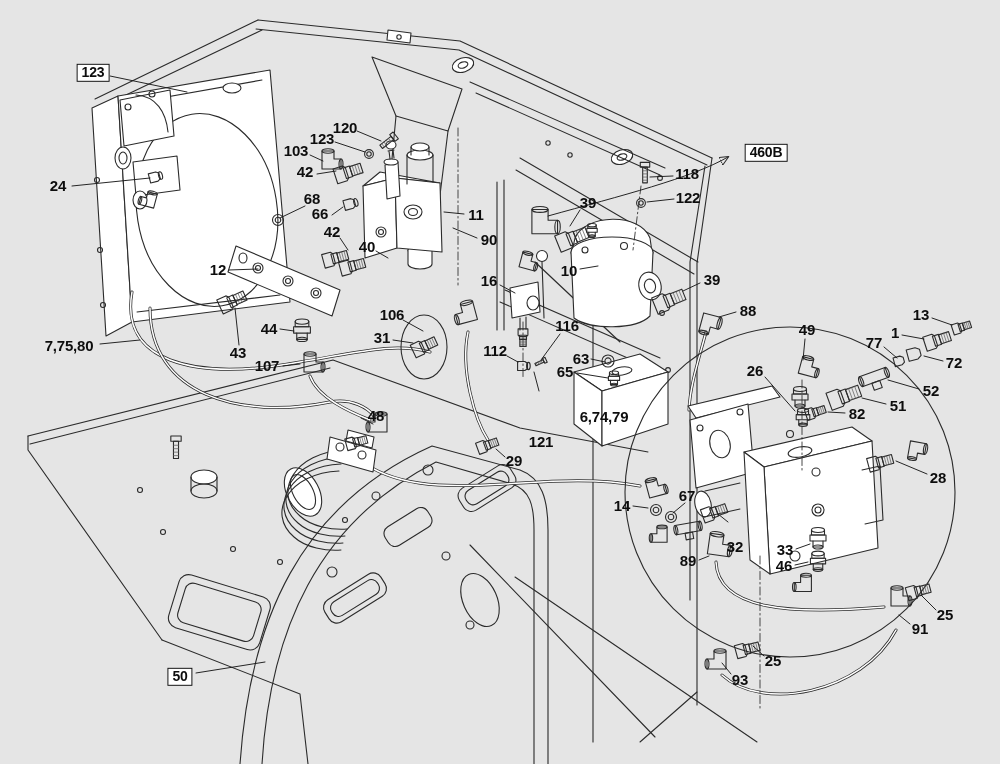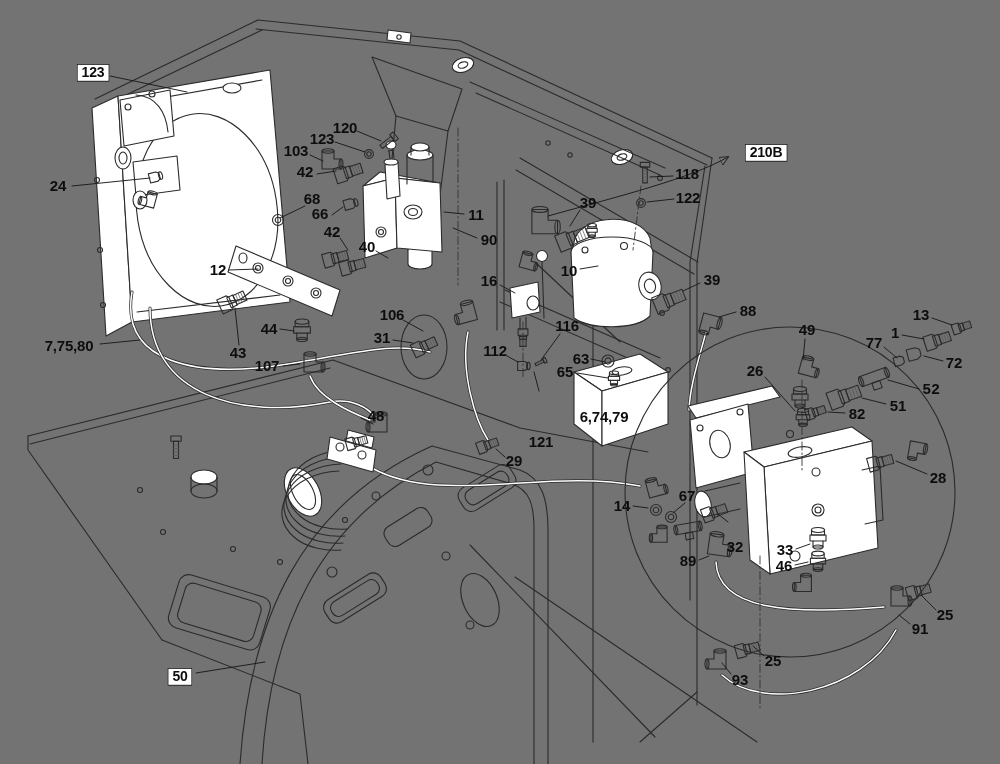--- a/index.html
+++ b/index.html
@@ -1,16 +1,16 @@
 <!DOCTYPE html>
 <html><head>
 <meta charset="utf-8">
 <style>
   html,body{margin:0;padding:0;background:#fff}
-  .stage{position:relative;width:1000px;height:764px;background:#737373;overflow:hidden;
+  .stage{position:relative;width:1000px;height:764px;background:#e5e5e5;overflow:hidden;
          font-family:"Liberation Sans",sans-serif}
   svg{position:absolute;left:0;top:0}
   svg *{vector-effect:non-scaling-stroke}
   .ln,path,line,ellipse,circle,rect,polygon{stroke:#2b2b2b;fill:none;stroke-width:1.1;
       stroke-linejoin:round;stroke-linecap:round}
   .f{fill:#fff}
   .thin{stroke-width:.7;stroke:#555}
   .ho{stroke-width:3;stroke:#2b2b2b;fill:none}
   .hi{stroke-width:1.5;stroke:#fff;fill:none}
   .cl{stroke-width:.9;stroke:#333;stroke-dasharray:8 3 1.5 3}
@@ -435,29 +435,29 @@
       <div class="part-label" style="left: 312px; top: 199px;">68</div>
       <div class="part-label" style="left: 320px; top: 214px;">66</div>
       <div class="part-label" style="left: 332px; top: 232px;">42</div>
       <div class="part-label" style="left: 367px; top: 247px;">40</div>
       <div class="part-label" style="left: 476px; top: 215px;">11</div>
       <div class="part-label" style="left: 489px; top: 240px;">90</div>
       <div class="part-label" style="left: 489px; top: 281px;">16</div>
       <div class="part-label" style="left: 588px; top: 203px;">39</div>
       <div class="part-label" style="left: 687px; top: 174px;">118</div>
       <div class="part-label" style="left: 688px; top: 198px;">122</div>
-      <div class="part-label boxed" style="left: 766px; top: 153px;">210B</div>
+      <div class="part-label boxed" style="left: 766px; top: 153px;">460B</div>
       <div class="part-label" style="left: 569px; top: 271px;">10</div>
       <div class="part-label" style="left: 712px; top: 280px;">39</div>
       <div class="part-label" style="left: 748px; top: 311px;">88</div>
       <div class="part-label" style="left: 921px; top: 315px;">13</div>
       <div class="part-label" style="left: 895px; top: 333px;">1</div>
       <div class="part-label" style="left: 874px; top: 343px;">77</div>
       <div class="part-label" style="left: 954px; top: 363px;">72</div>
-      <div class="part-label" style="left: 931px; top: 391px; font-family: Liberation Mono, monospace;">52</div>
+      <div class="part-label" style="left: 931px; top: 391px;">52</div>
       <div class="part-label" style="left: 898px; top: 406px;">51</div>
       <div class="part-label" style="left: 807px; top: 330px;">49</div>
       <div class="part-label" style="left: 755px; top: 371px;">26</div>
       <div class="part-label" style="left: 857px; top: 414px;">82</div>
       <div class="part-label" style="left: 218px; top: 270px;">12</div>
       <div class="part-label" style="left: 269px; top: 329px;">44</div>
       <div class="part-label" style="left: 238px; top: 353px;">43</div>
       <div class="part-label" style="left: 69px; top: 346px;">7,75,80</div>
       <div class="part-label" style="left: 267px; top: 366px;">107</div>
       <div class="part-label" style="left: 392px; top: 315px;">106</div>

